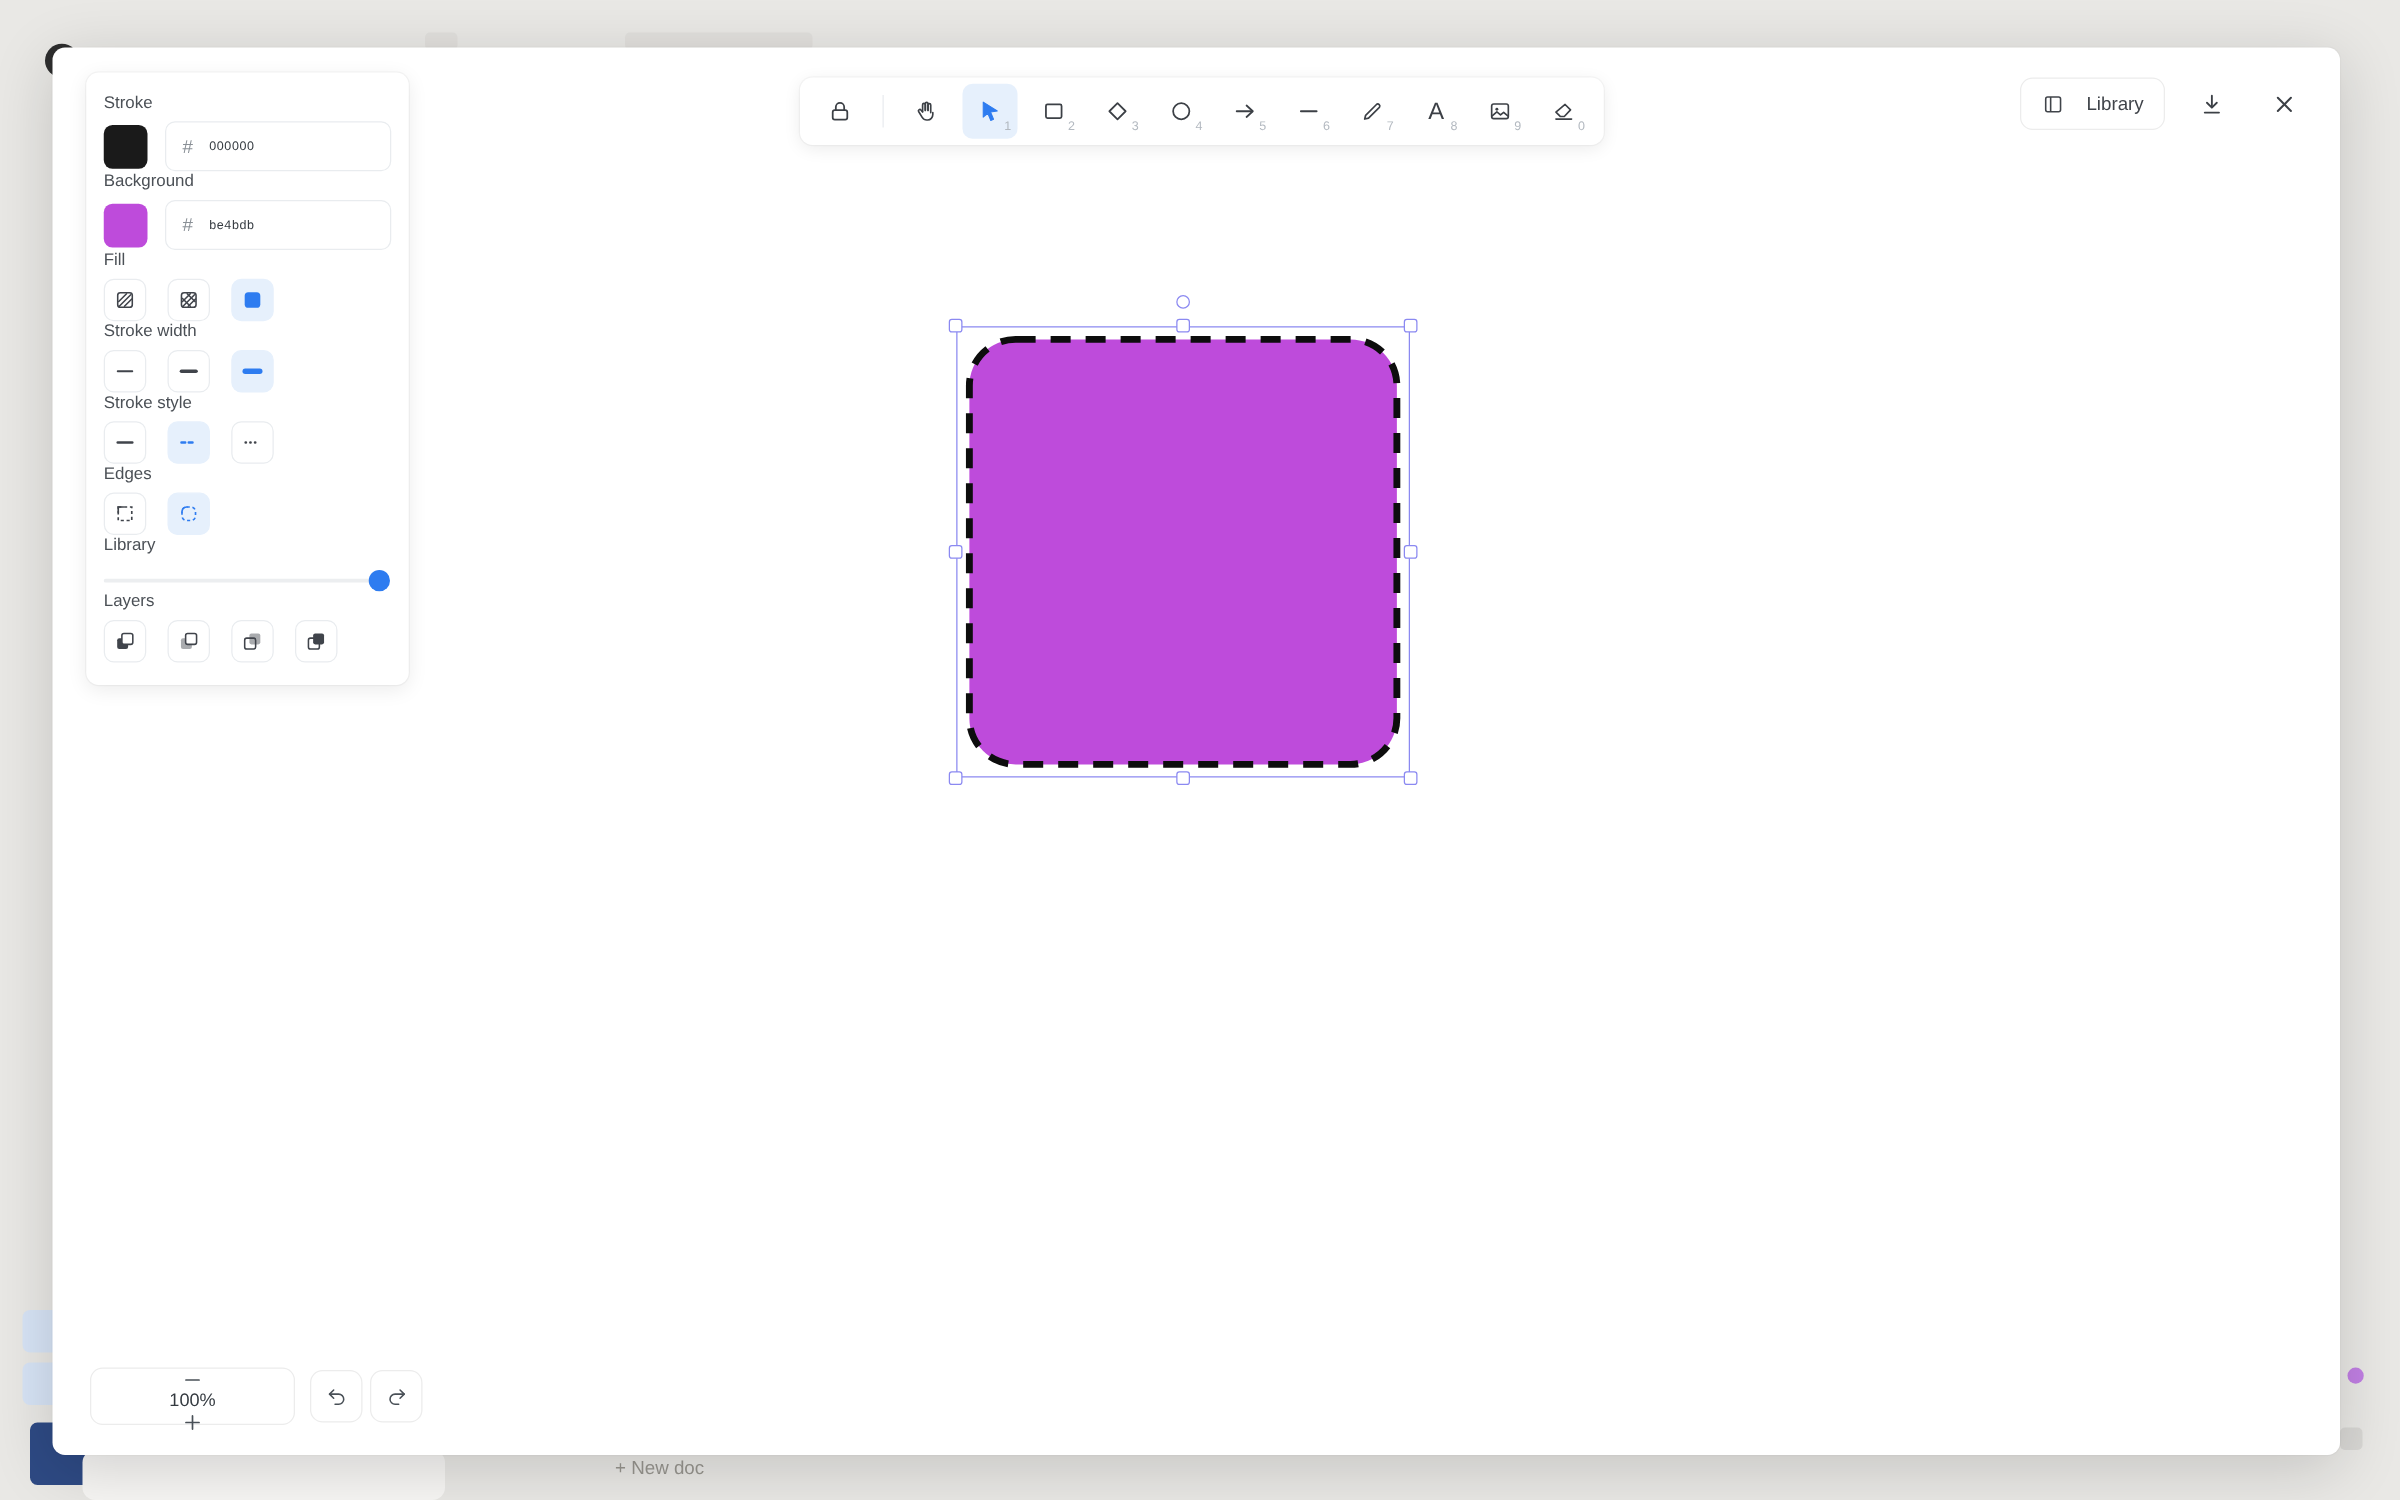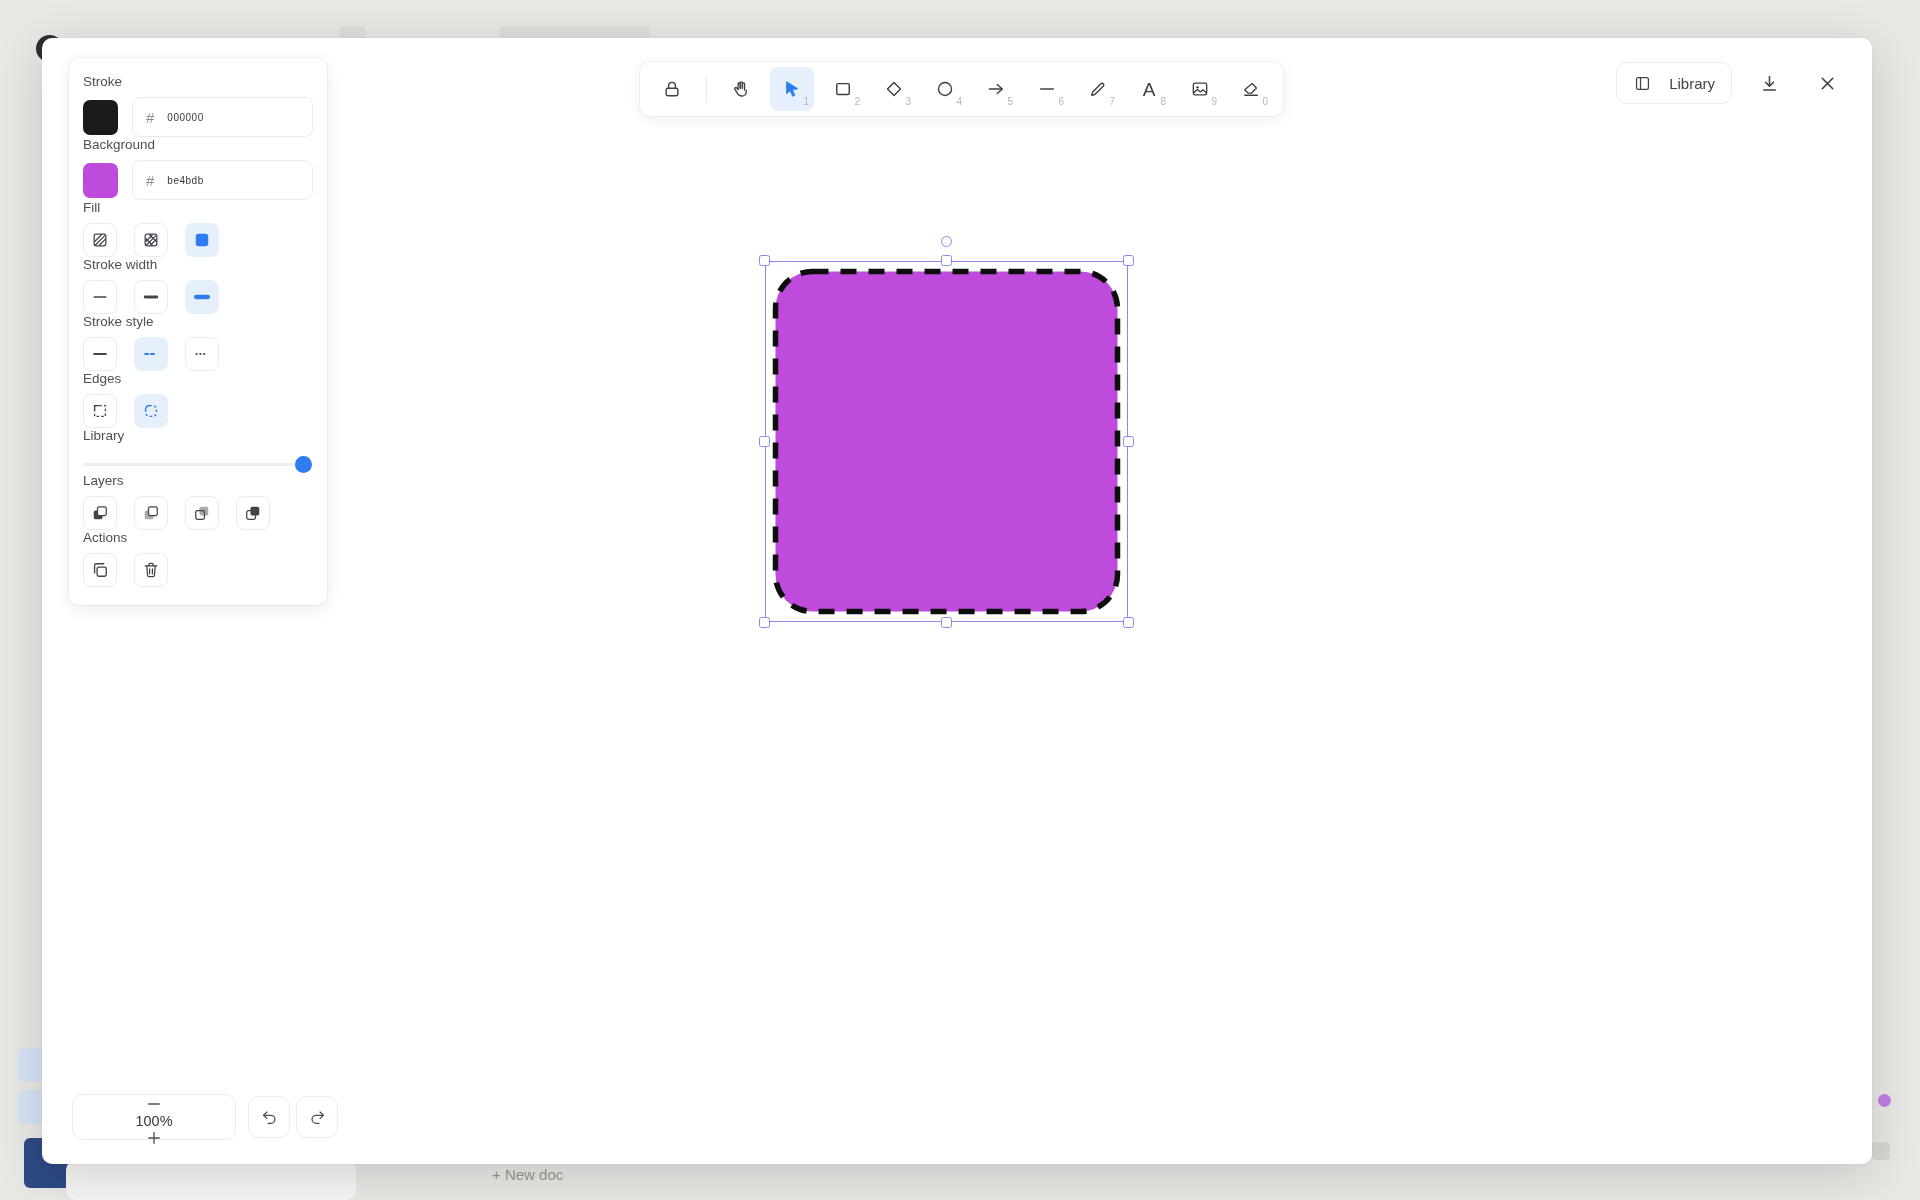--- a/index.html
+++ b/index.html
@@ -287,40 +287,20 @@
         </button>
         <button class="opt">
           <svg width="20" height="20" viewBox="0 0 24 24" fill="none" stroke="currentColor" stroke-width="1.5">
             <rect x="4.5" y="9" width="10.5" height="10.5" rx="2" fill="#fff"></rect>
             <rect x="9" y="4.5" width="10.5" height="10.5" rx="2" fill="currentColor" stroke="none"></rect>
           </svg>
         </button>
       </div>
     </div>
 
-    <div class="section">
-      <span class="sec-label">Actions</span>
-      <div class="opts">
-        <button class="opt">
-          <svg width="20" height="20" viewBox="0 0 24 24" fill="none" stroke="currentColor" stroke-width="1.6" stroke-linecap="round" stroke-linejoin="round">
-            <rect x="8.5" y="8.5" width="11" height="11" rx="2"></rect>
-            <path d="M5.5 15.5v-9a2 2 0 0 1 2-2h9"></path>
-          </svg>
-        </button>
-        <button class="opt">
-          <svg width="20" height="20" viewBox="0 0 24 24" fill="none" stroke="currentColor" stroke-width="1.5" stroke-linecap="round" stroke-linejoin="round">
-            <path d="M5 7h14"></path>
-            <path d="M9.5 7V5.5A1.5 1.5 0 0 1 11 4h2a1.5 1.5 0 0 1 1.5 1.5V7"></path>
-            <path d="M7 7l.8 11a2 2 0 0 0 2 1.9h4.4a2 2 0 0 0 2-1.9L17 7"></path>
-            <line x1="10.3" y1="10.5" x2="10.3" y2="16.5"></line>
-            <line x1="13.7" y1="10.5" x2="13.7" y2="16.5"></line>
-          </svg>
-        </button>
-      </div>
-    </div>
 
   </aside>
 
   <div class="toolbar">
     <button class="tool">
       <svg width="20" height="20" viewBox="0 0 24 24" fill="none" stroke="currentColor" stroke-width="1.7" stroke-linecap="round" stroke-linejoin="round">
         <rect x="5" y="11" width="14" height="9" rx="2"></rect>
         <path d="M8 11V8a4 4 0 0 1 8 0v3"></path>
       </svg>
       <span class="kbd"></span>

